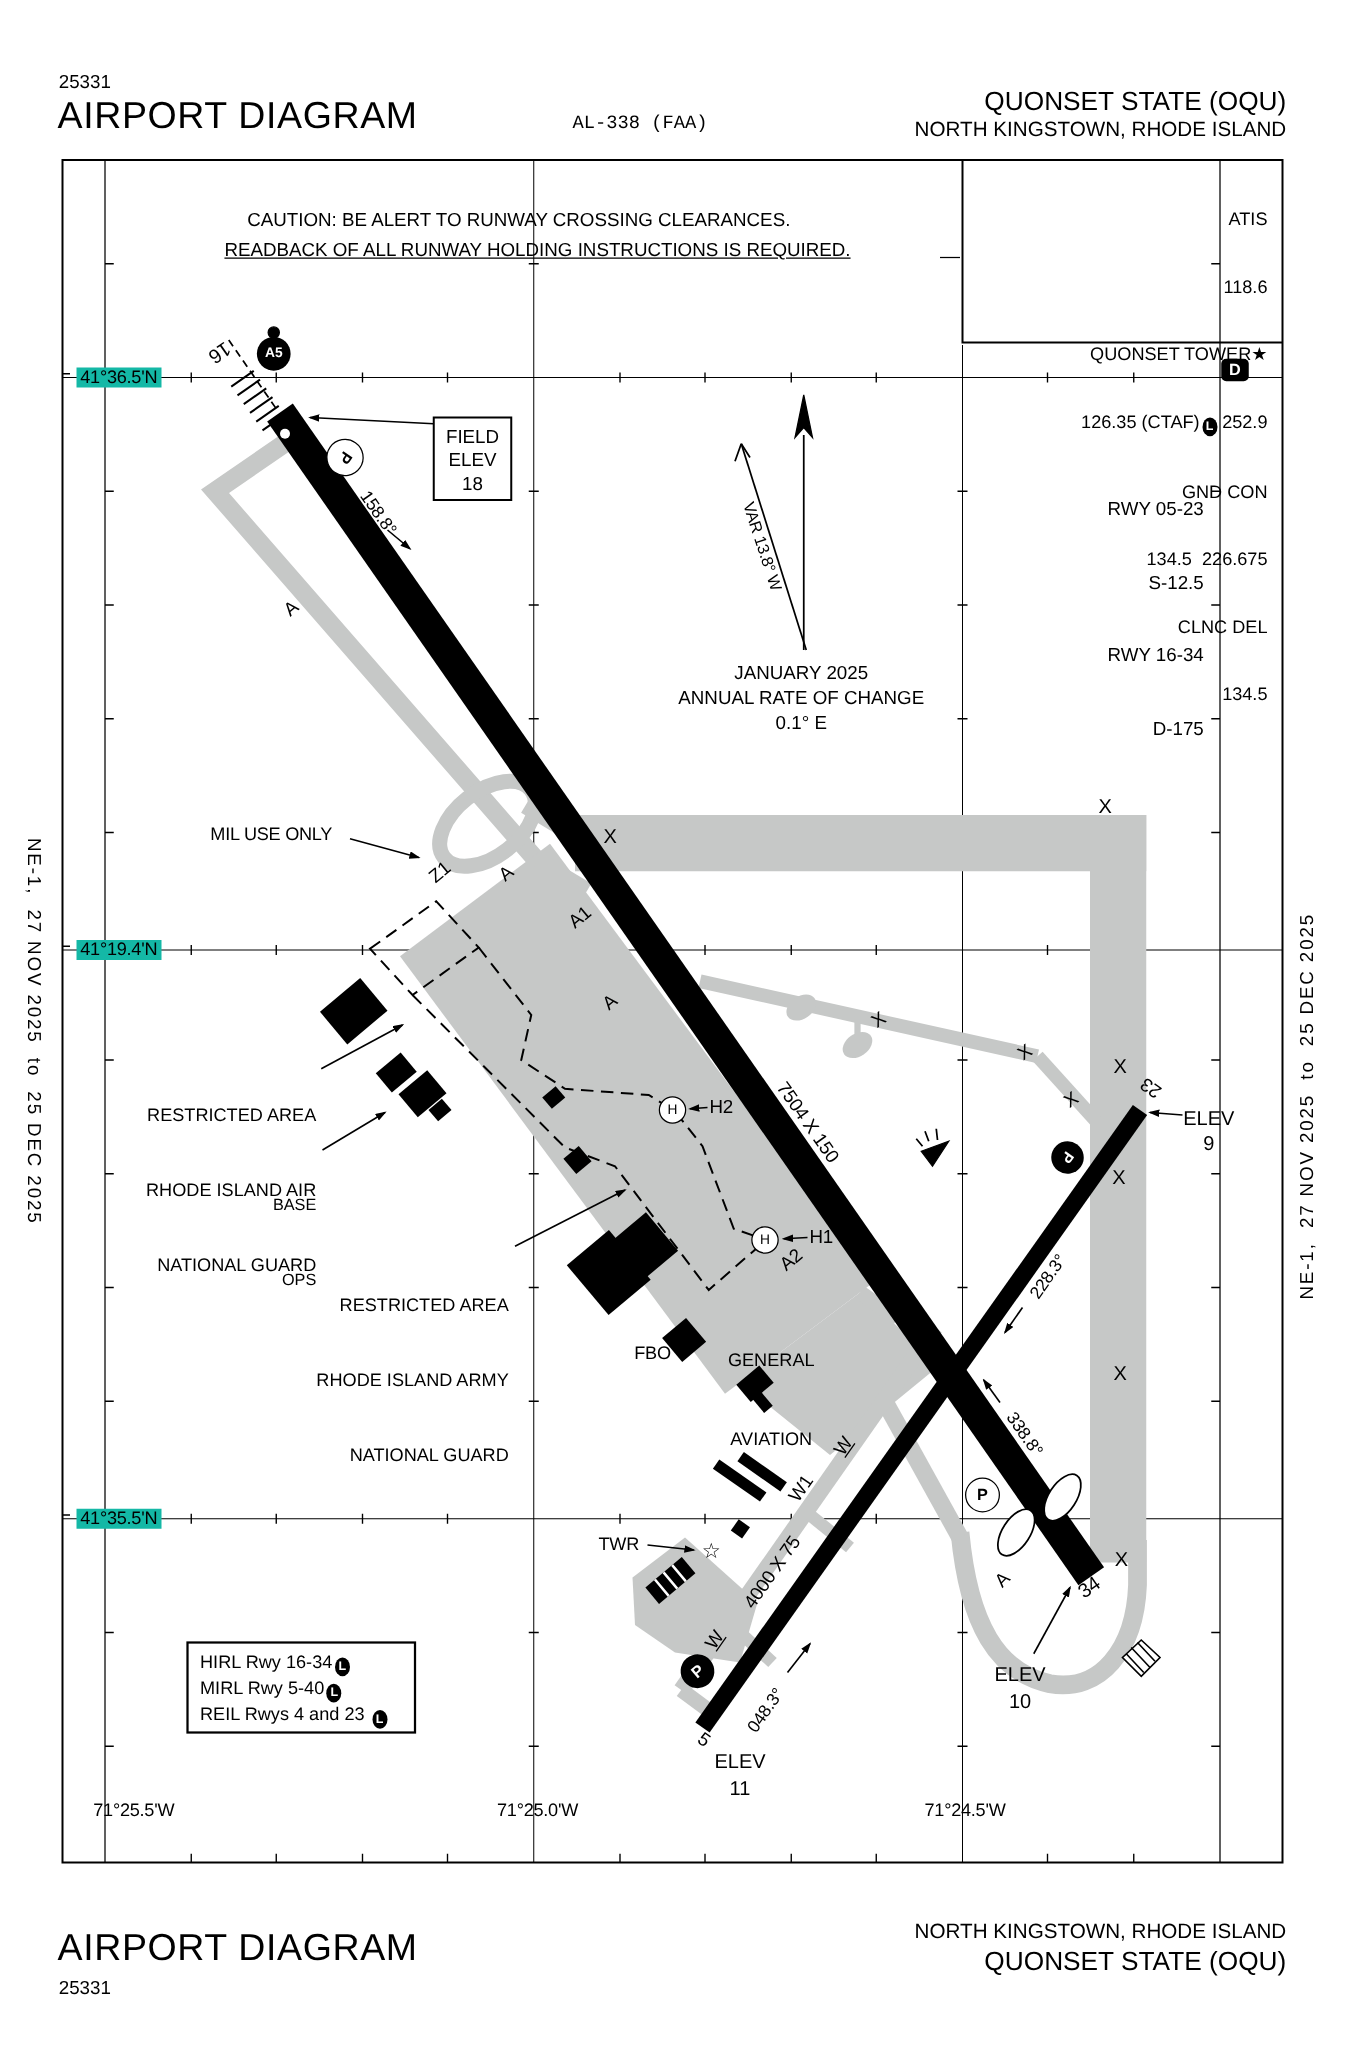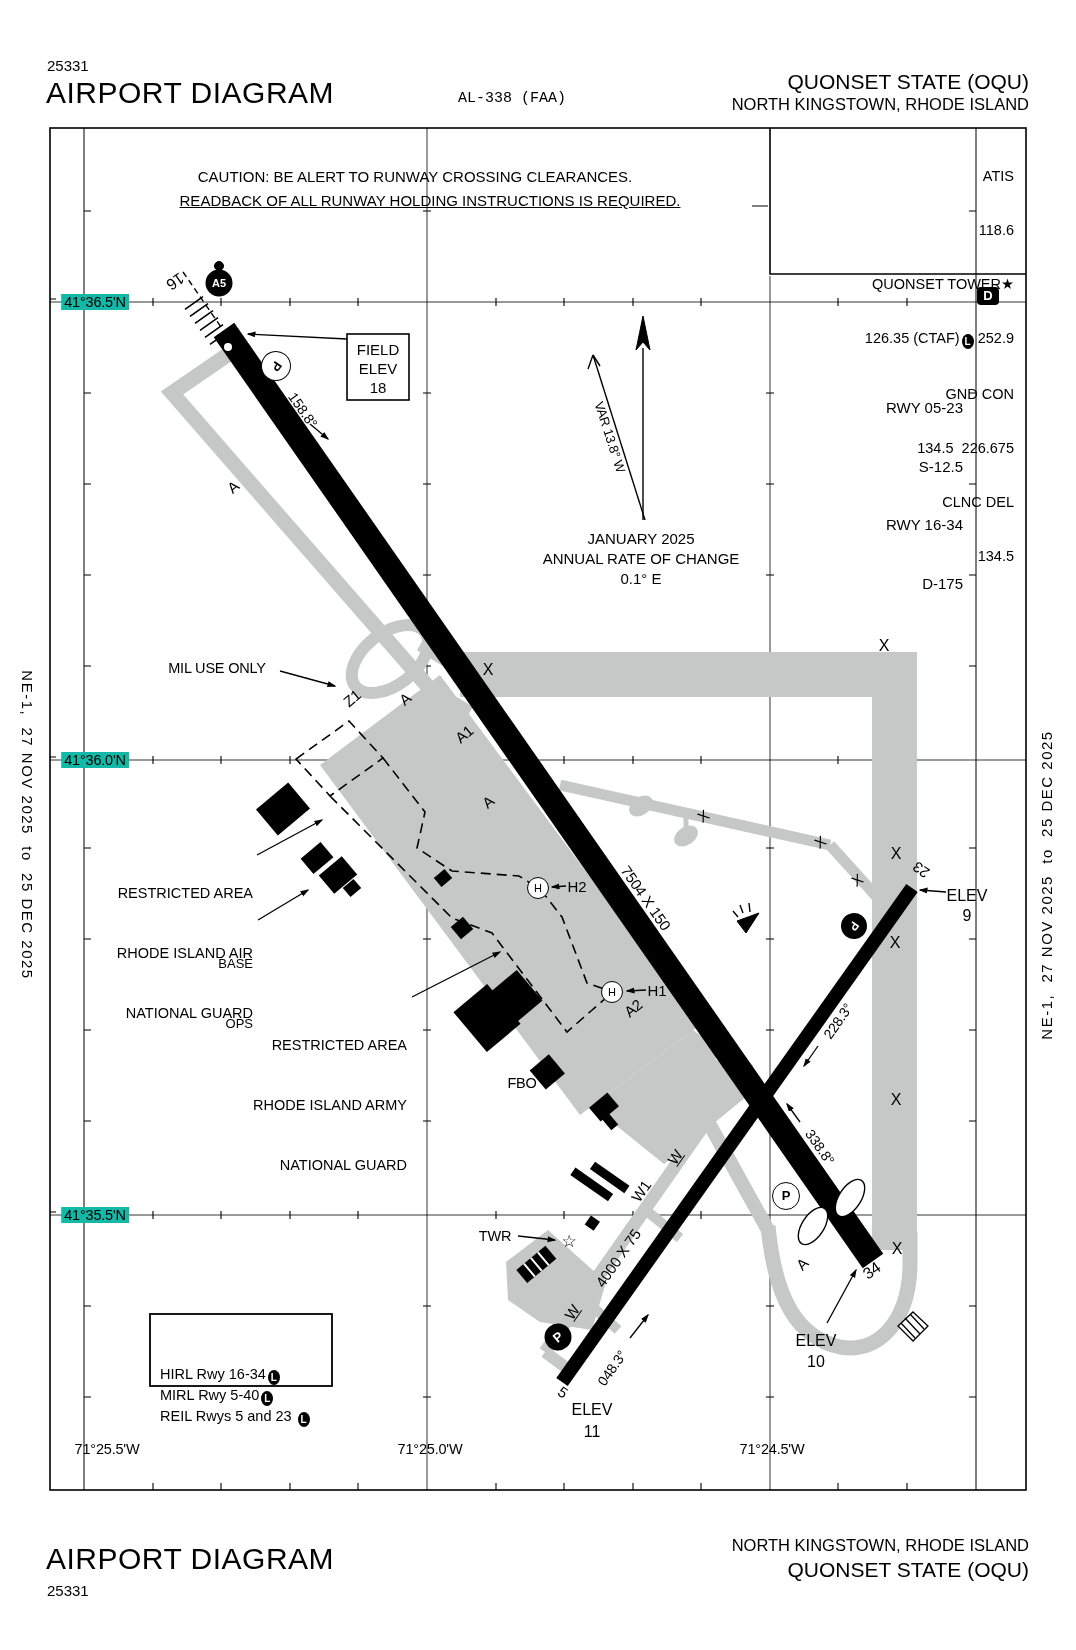--- a/index.html
+++ b/index.html
@@ -198,21 +198,21 @@
   <div class="lb" style="left:610px;top:437px;transform:translate(-50%,-50%) rotate(72deg);font-size:13px;">VAR 13.8° W</div>
   <div class="cblock" style="left:641px;top:530px;font-size:15px;">JANUARY 2025</div>
   <div class="cblock" style="left:641px;top:550px;font-size:15px;">ANNUAL RATE OF CHANGE</div>
   <div class="cblock" style="left:641px;top:570px;font-size:15px;">0.1° E</div>
 
   <div class="cblock" style="left:378px;top:341px;font-size:15px;">FIELD</div>
   <div class="cblock" style="left:378px;top:360px;font-size:15px;">ELEV</div>
   <div class="cblock" style="left:378px;top:379px;font-size:15px;">18</div>
 
   <div class="lb chip" style="left:95px;top:302px;font-size:14.5px;">41°36.5'N</div>
-  <div class="lb chip" style="left:95px;top:760px;font-size:14.5px;">41°36.0'N</div>
+  <div class="lb chip" style="left:95px;top:760px;font-size:14.5px;">41°19.4'N</div>
   <div class="lb chip" style="left:95px;top:1215px;font-size:14.5px;">41°35.5'N</div>
 
   <div class="lb" style="left:107px;top:1449px;font-size:14.5px;">71°25.5'W</div>
   <div class="lb" style="left:430px;top:1449px;font-size:14.5px;">71°25.0'W</div>
   <div class="lb" style="left:772px;top:1449px;font-size:14.5px;">71°24.5'W</div>
 
   <div class="lb" style="left:217px;top:668px;font-size:14.5px;">MIL USE ONLY</div>
 
   <div class="rblock" style="right:823px;top:843px;font-size:14.5px;line-height:20px;">
     <div>RESTRICTED AREA</div>
@@ -224,20 +224,24 @@
     <div>BASE</div>
     <div>OPS</div>
   </div>
 
   <div class="rblock" style="right:669px;top:995px;font-size:14.5px;line-height:20px;">
     <div>RESTRICTED AREA</div>
     <div>RHODE ISLAND ARMY</div>
     <div>NATIONAL GUARD</div>
   </div>
 
+  <div class="cblock" style="left:617px;top:1037px;font-size:14.5px;line-height:21px;">
+    <div>GENERAL</div>
+    <div>AVIATION</div>
+  </div>
 
   <div class="lb" style="left:522px;top:1083px;font-size:14.5px;">FBO</div>
   <div class="lb" style="left:495px;top:1236px;font-size:14.5px;">TWR</div>
   <div class="lb" style="left:569px;top:1241px;font-size:17px;">☆</div>
 
   <div class="lb" style="left:175px;top:281px;font-size:16px;transform:translate(-50%,-50%) rotate(145deg);">16</div>
   <div class="lb" style="left:872px;top:1271px;font-size:16px;transform:translate(-50%,-50%) rotate(-35deg);">34</div>
   <div class="lb" style="left:921px;top:870px;font-size:15px;transform:translate(-50%,-50%) rotate(215deg);">23</div>
   <div class="lb" style="left:563px;top:1392px;font-size:15px;transform:translate(-50%,-50%) rotate(35deg);">5</div>
 
@@ -277,24 +281,24 @@
   <div class="csign white-circle" style="left:276px;top:366px;width:28px;height:28px;line-height:28px;font-size:13px;transform:translate(-50%,-50%) rotate(125deg);">P</div>
   <div class="csign black-circle" style="left:854px;top:926px;width:26px;height:26px;line-height:26px;font-size:12px;transform:translate(-50%,-50%) rotate(125deg);">P</div>
   <div class="csign white-circle" style="left:786px;top:1196px;width:26px;height:26px;line-height:26px;font-size:13px;">P</div>
   <div class="csign black-circle" style="left:558px;top:1337px;width:27px;height:27px;line-height:27px;font-size:13px;transform:translate(-50%,-50%) rotate(-40deg);">P</div>
 
   <div class="csign white-circle" style="left:538px;top:888px;width:20px;height:20px;line-height:20px;font-size:11px;font-weight:400;">H</div>
   <div class="lb" style="left:577px;top:886px;font-size:15px;">H2</div>
   <div class="csign white-circle" style="left:612px;top:992px;width:20px;height:20px;line-height:20px;font-size:11px;font-weight:400;">H</div>
   <div class="lb" style="left:657px;top:990px;font-size:15px;">H1</div>
 
-  <div style="position:absolute;left:160px;top:1320px;font-size:14.5px;line-height:20px;margin-top:44px;">
+  <div style="position:absolute;left:160px;top:1320px;font-size:14.5px;line-height:20px;">
     <div><span>HIRL Rwy 16-34</span><span class="lsym">L</span></div>
     <div><span>MIRL Rwy 5-40</span><span class="lsym">L</span></div>
-    <div><span>REIL Rwys 5 and 23 </span><span class="lsym">L</span></div>
+    <div><span>REIL Rwys 4 and 23 </span><span class="lsym">L</span></div>
   </div>
 
   <div style="position:absolute;left:46px;top:1542px;font-size:30px;letter-spacing:0.5px;">AIRPORT DIAGRAM</div>
   <div style="position:absolute;left:47px;top:1582px;font-size:15px;">25331</div>
   <div class="rblock" style="right:47px;top:1536px;font-size:16.5px;">NORTH KINGSTOWN, RHODE ISLAND</div>
   <div class="rblock" style="right:47px;top:1558px;font-size:21px;">QUONSET STATE (OQU)</div>
 
 </div>
 
 </body></html>

